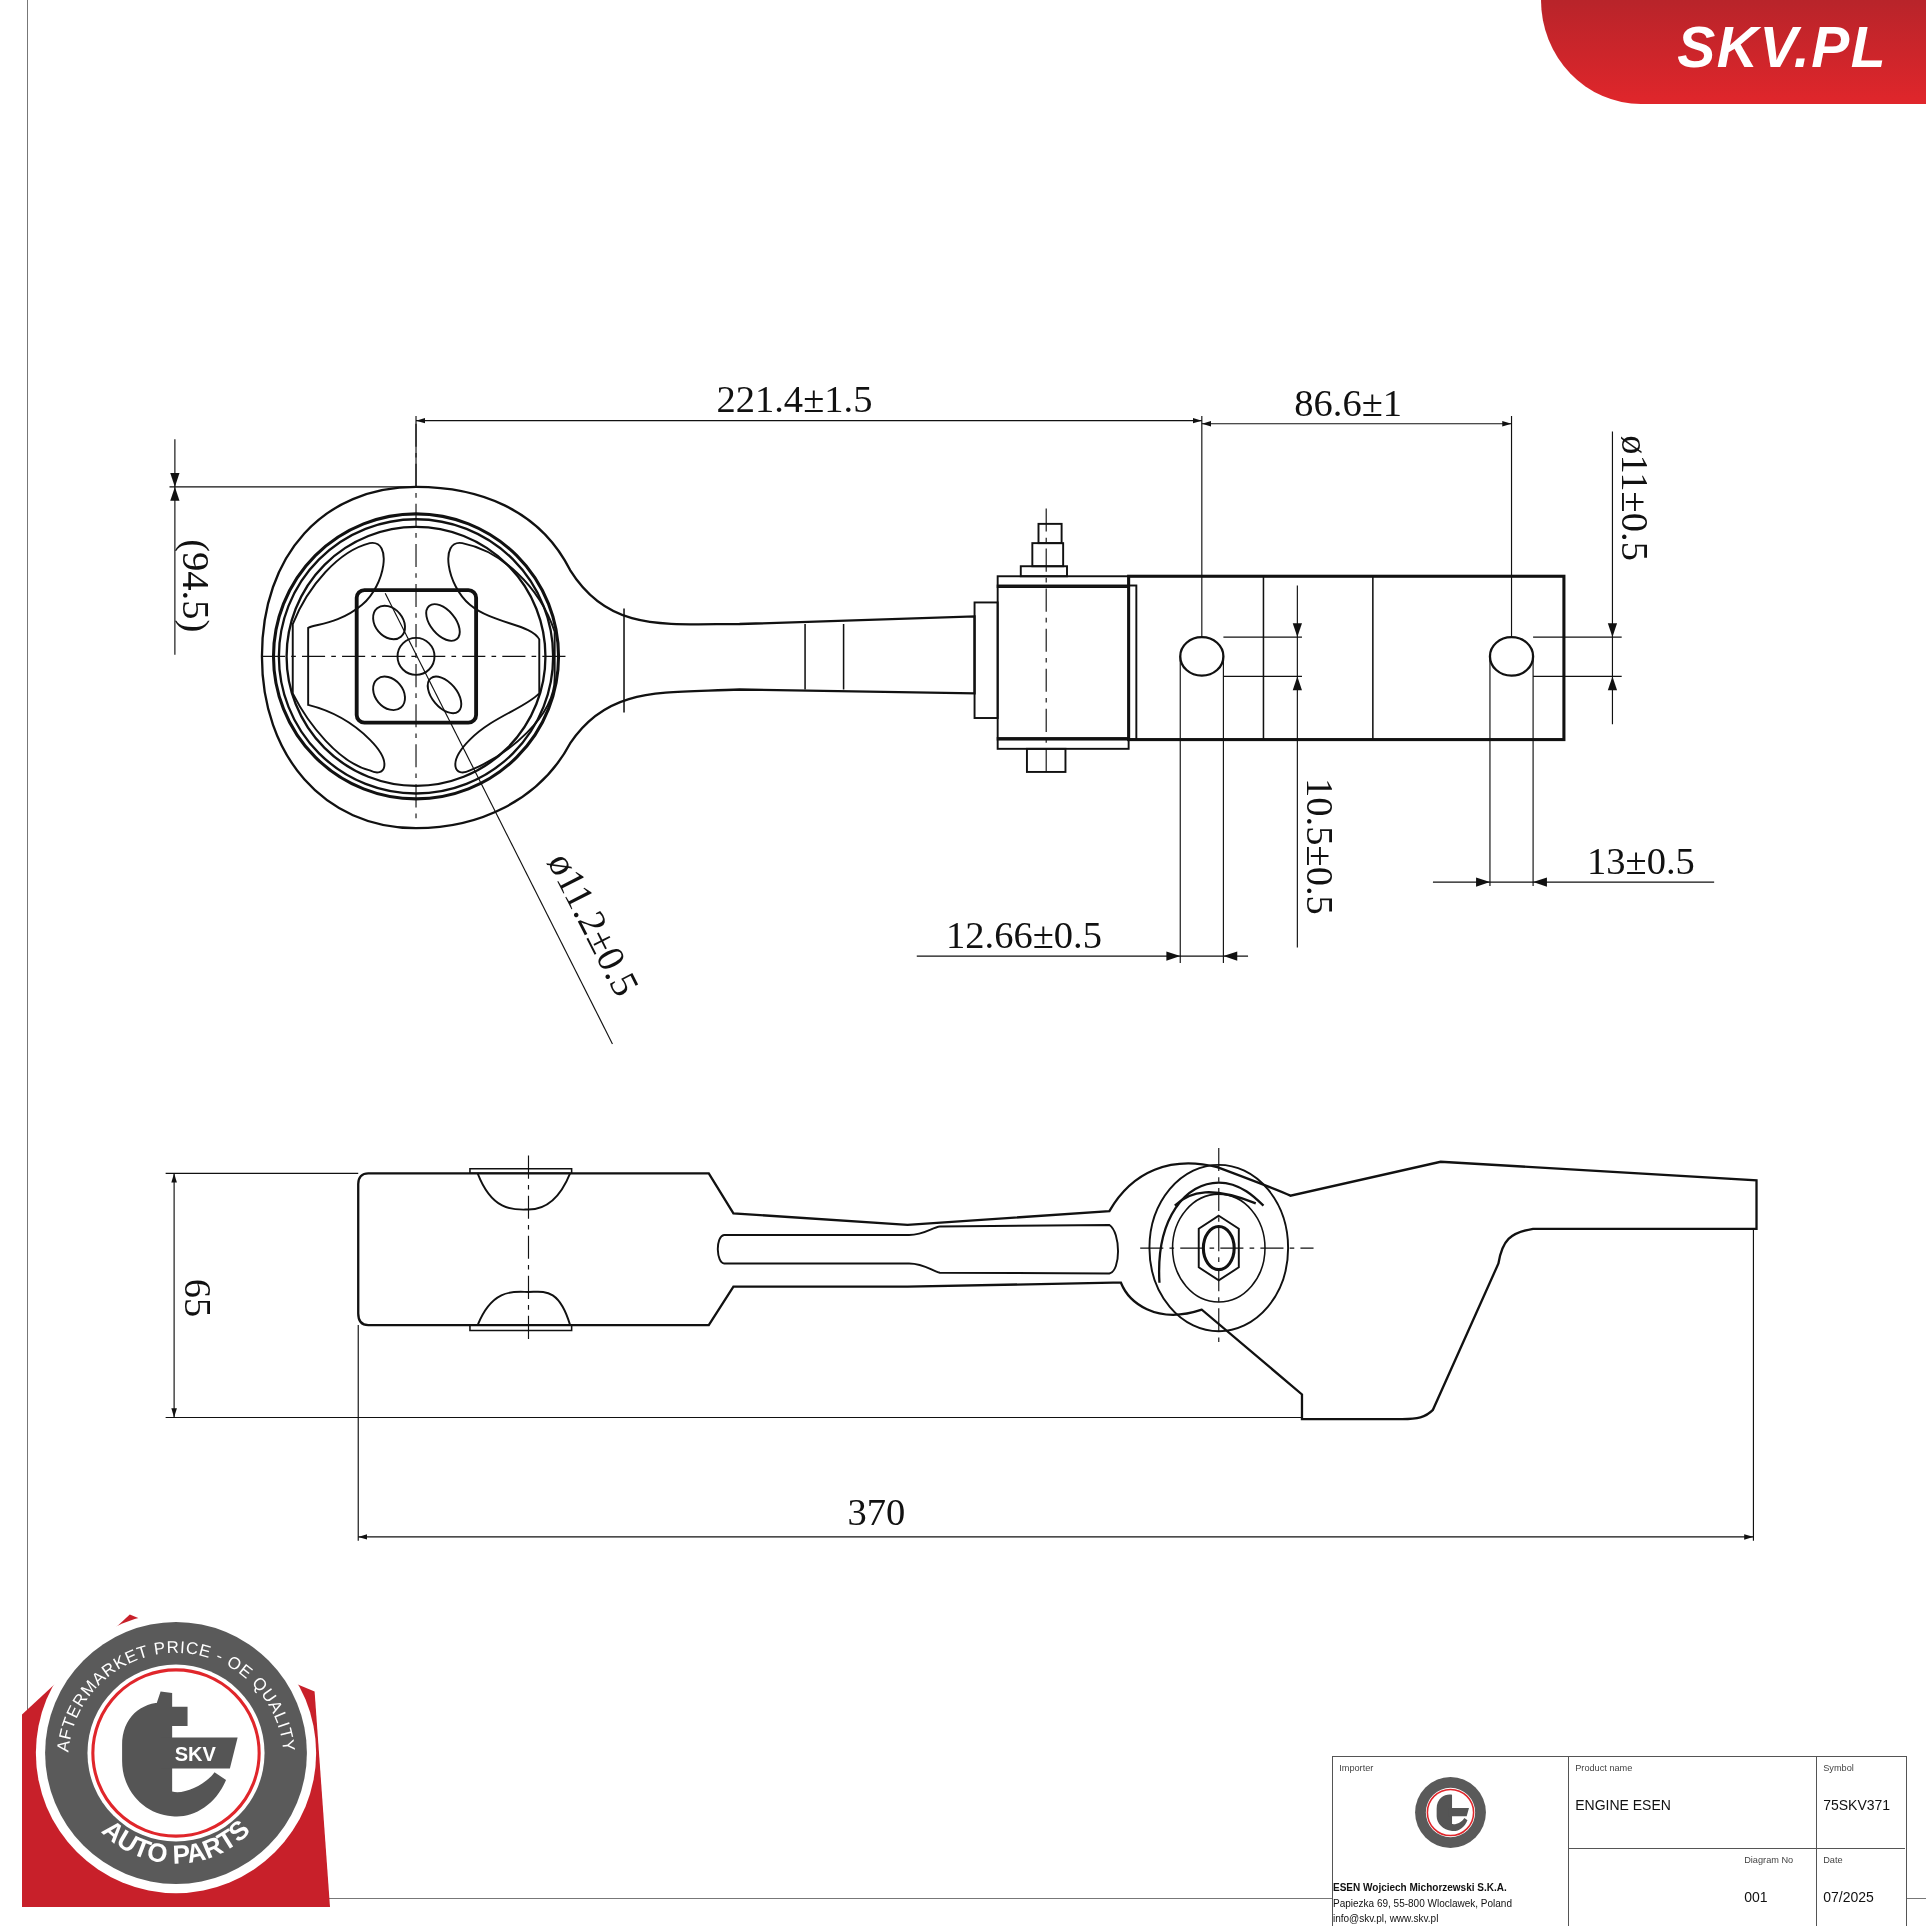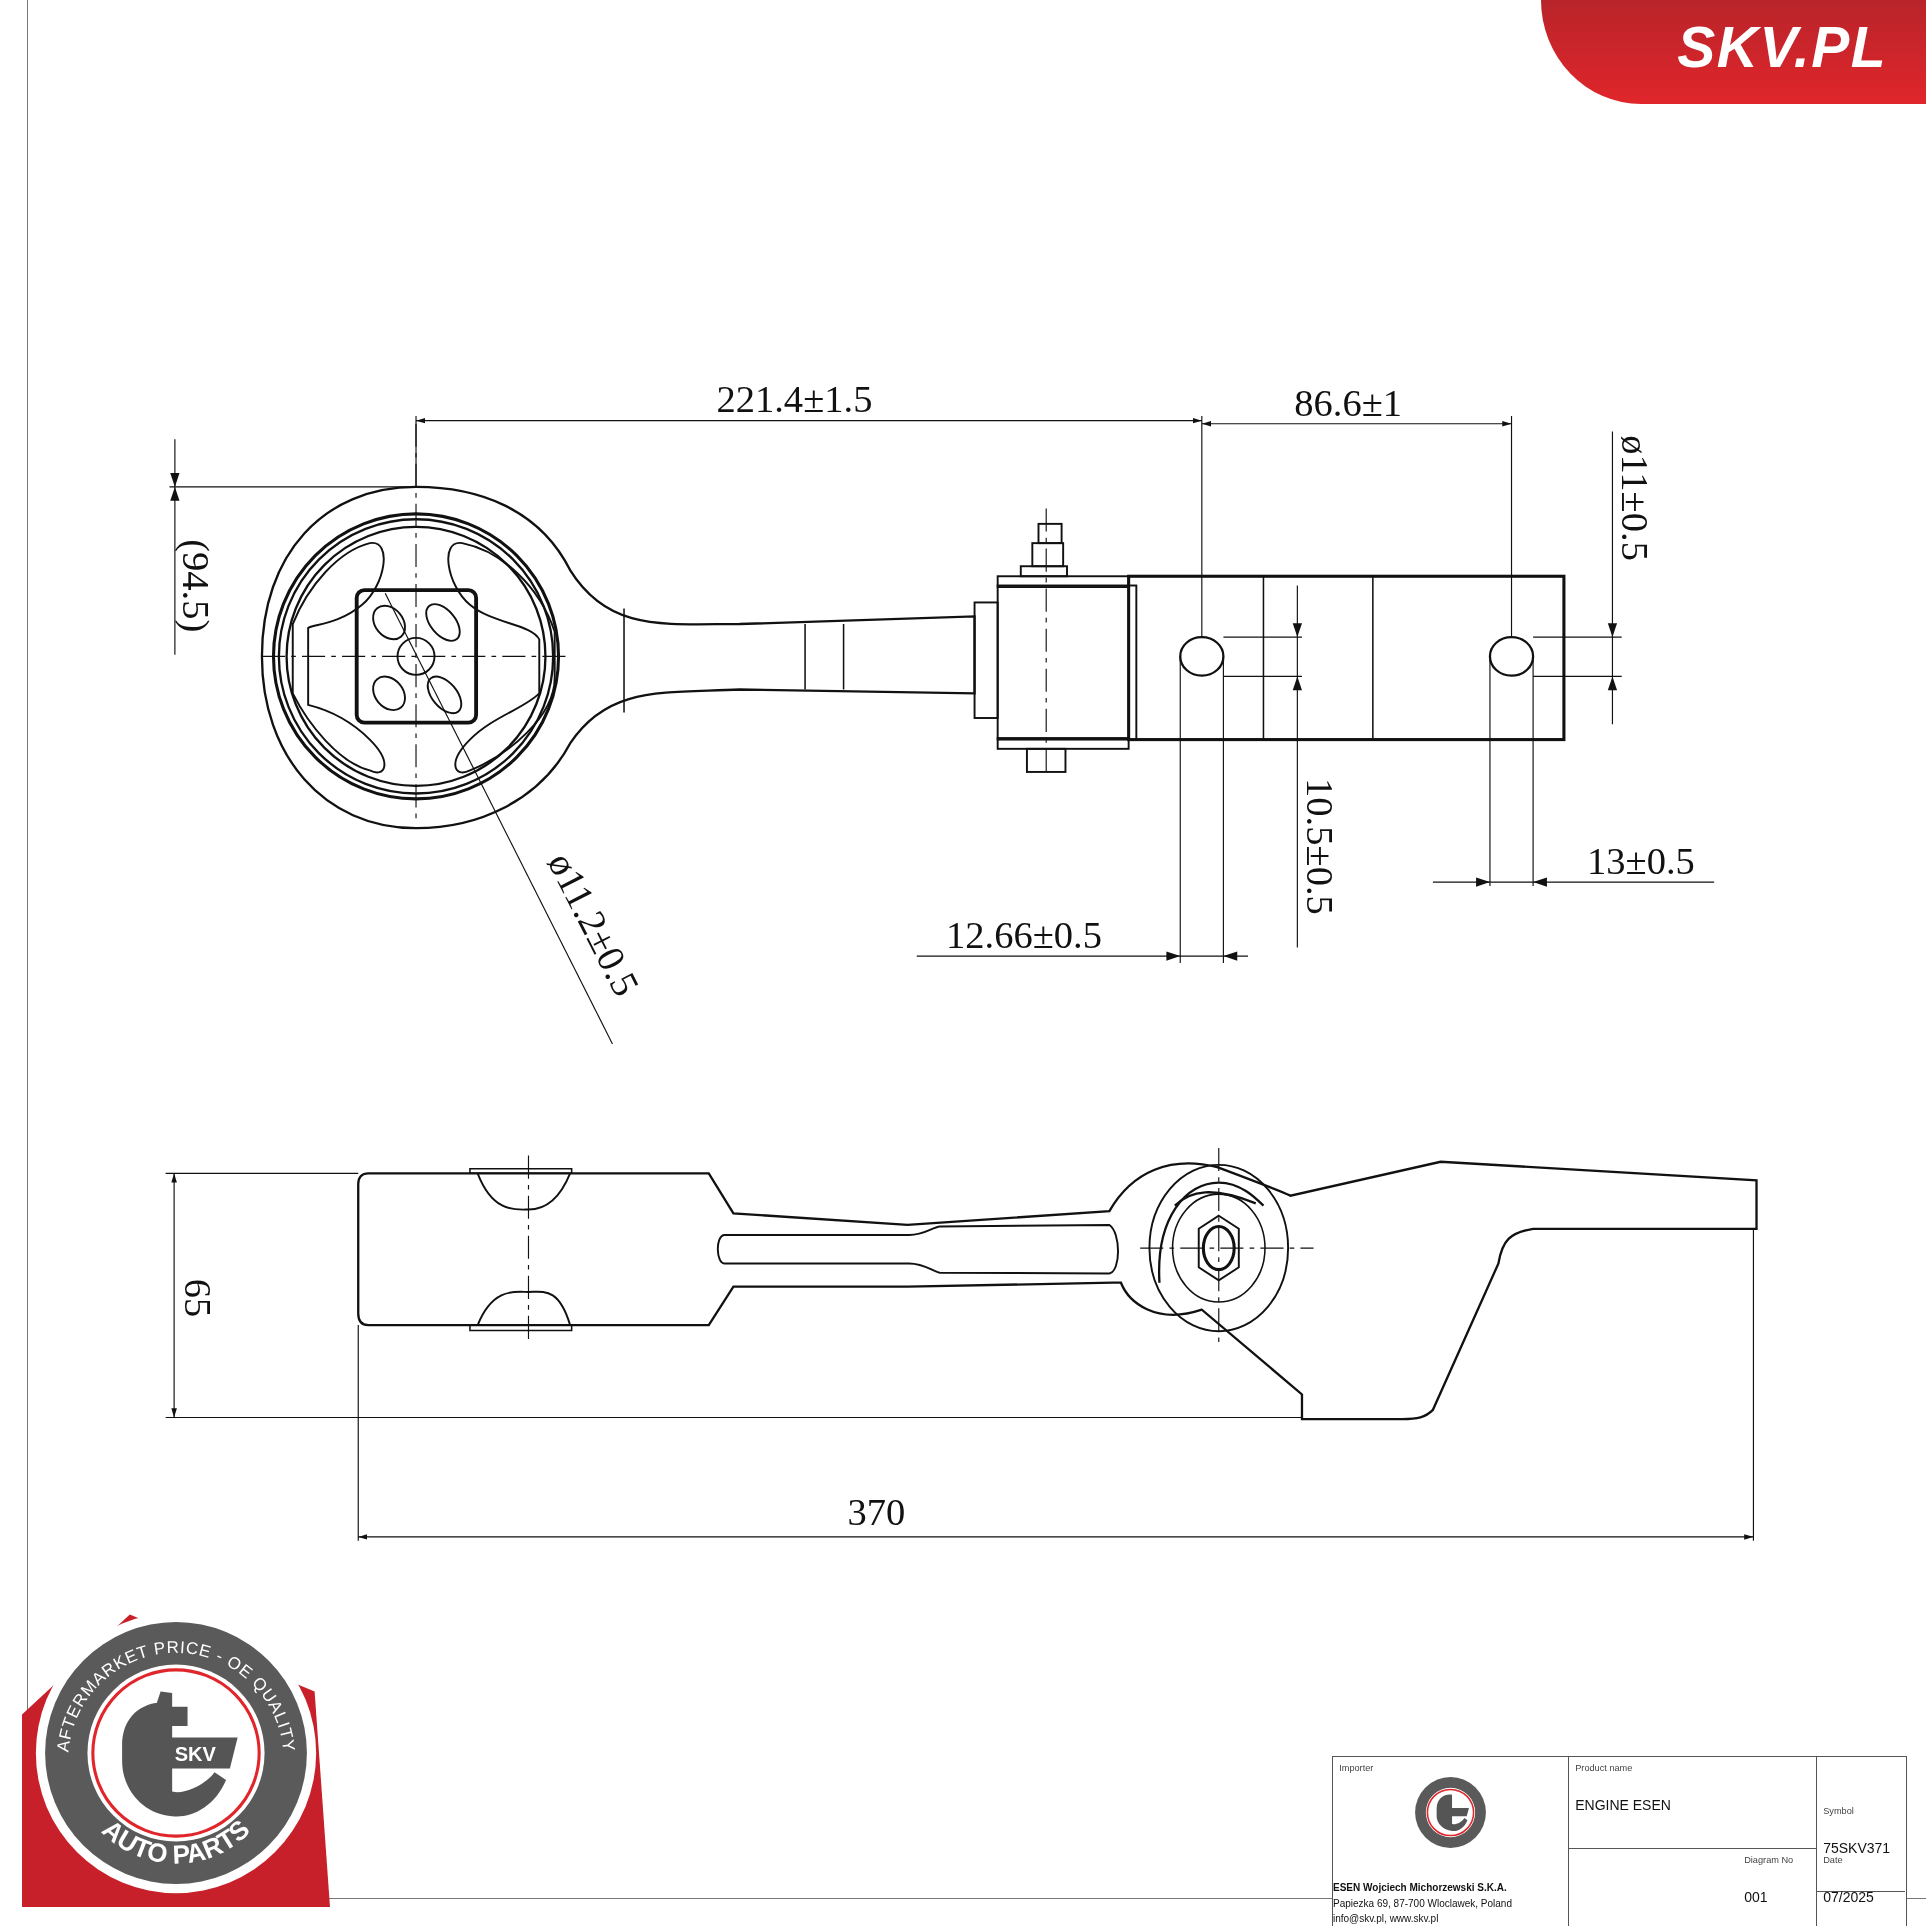--- a/index.html
+++ b/index.html
@@ -177,28 +177,28 @@
   <div class="cell" style="left:0;top:0;width:236px;height:183px;border-right-width:0.8px;">
     <span class="lbl">Importer</span>
     <svg style="position:absolute;left:79px;top:17px;" width="77" height="77" viewBox="0 0 100 100">
       <circle cx="50" cy="50" r="46" fill="#5a5a5a"></circle>
       <circle cx="50" cy="50" r="32" fill="#fff"></circle>
       <circle cx="50" cy="50" r="30" fill="none" stroke="#e0262b" stroke-width="2"></circle>
       <path d="M32,45 C32,30 45,25 52,27 L52,65 C58,66 65,62 68,57 L72,60 C68,70 60,75 52,74 C40,73 32,64 32,55 Z" fill="#555"></path>
       <path d="M48,44 L74,44 L71,55 L48,55 Z" fill="#555"></path>
     </svg>
     <div class="importer-text" style="top:123px;font-weight:bold;">ESEN Wojciech Michorzewski S.K.A.</div>
-    <div class="importer-text" style="top:139px;">Papiezka 69, 87-700 Wloclawek, Poland</div>
+    <div class="importer-text" style="top:139px;">Papiezka 69, 55-800 Wloclawek, Poland</div>
     <div class="importer-text" style="top:154px;">info@skv.pl, www.skv.pl</div>
   </div>
   <div class="cell" style="left:236px;top:0;width:248px;height:92px;border-right-width:0.8px;border-bottom-width:0.8px;">
     <span class="lbl">Product name</span>
     <span class="val" style="top:40px;">ENGINE ESEN</span>
   </div>
-  <div class="cell" style="left:484px;top:0;width:88px;height:92px;border-bottom-width:0.8px;margin-top:43px;">
+  <div class="cell" style="left:484px;top:0;width:88px;height:92px;border-bottom-width:0.8px;">
     <span class="lbl">Symbol</span>
     <span class="val" style="top:40px;">75SKV371</span>
   </div>
   <div class="cell" style="left:405px;top:92px;width:79px;height:90px;border-right-width:0.8px;">
     <span class="lbl">Diagram No</span>
     <span class="val" style="top:40px;text-align:center;">001</span>
   </div>
   <div class="cell" style="left:484px;top:92px;width:88px;height:90px;">
     <span class="lbl">Date</span>
     <span class="val" style="top:40px;">07/2025</span>

